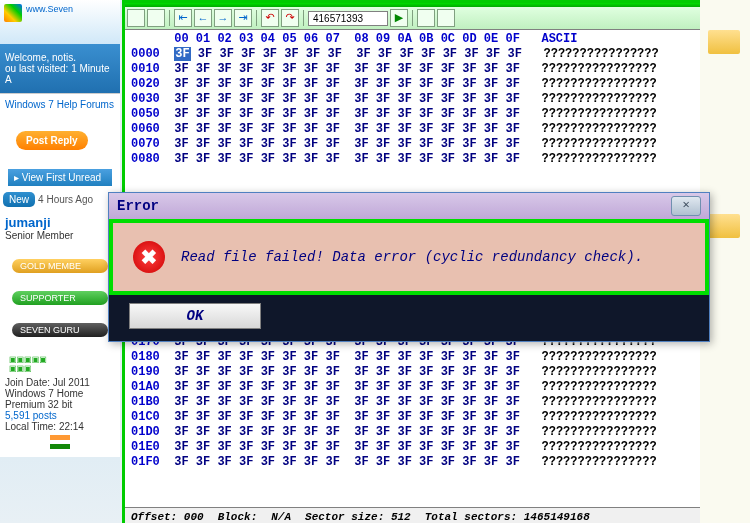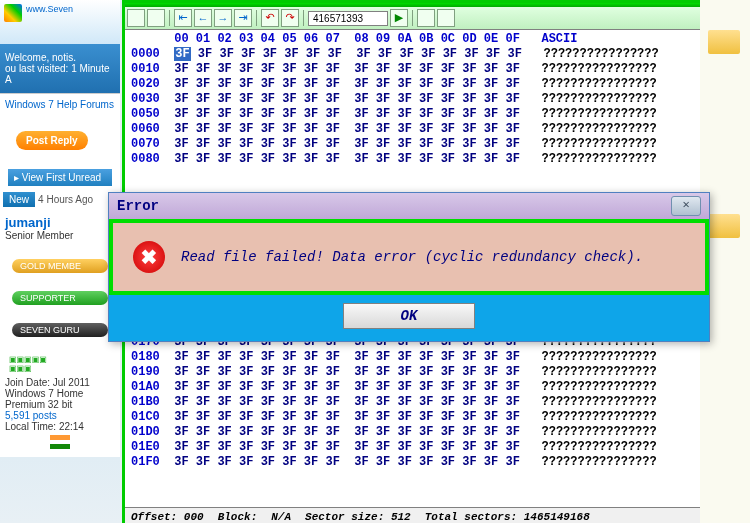--- a/index.html
+++ b/index.html
@@ -1,21 +1,21 @@
 <!DOCTYPE html>
 <html><head>
 <meta charset="utf-8">
 <style>
   body{margin:0;font-family:Arial,sans-serif;font-size:11px;background:#e8f0f5;overflow:hidden;width:750px;height:523px;position:relative}
   .forum-bg{position:absolute;left:0;top:0;width:120px;height:523px;background:linear-gradient(#7ab8e0,#c0dff0 30%,#e8f0f5);}
   .forum-header{background:linear-gradient(#3a8fd0,#2070b0);color:#fff;padding:8px 5px;font-size:10px}
   .forum-link{color:#0066cc;font-size:10px;padding:5px;display:block}
   .post-reply{background:linear-gradient(#ffb030,#ff8000);color:#fff;border-radius:10px;padding:4px 10px;font-size:10px;font-weight:bold;margin:16px;display:inline-block}
   .view-first{background:linear-gradient(#4aa0e0,#2080c0);color:#fff;padding:3px 6px;font-size:10px;margin:3px 8px;display:block}
-  .new-badge{background:linear-gradient(#3090d0,#1070b0);color:#fff;padding:2px 6px;font-size:10px;border-radius:0;display:inline-block}
+  .new-badge{background:linear-gradient(#3090d0,#1070b0);color:#fff;padding:2px 6px;font-size:10px;border-radius:5px;display:inline-block}
   .hours{font-size:10px;color:#555}
   .user-box{text-align:left;padding:5px;font-size:10px;color:#333}
   .username{color:#0066cc;font-weight:bold;font-size:13px}
   .badge{display:block;margin:18px auto;padding:2px 8px;border-radius:8px;font-size:9px;color:#fff;width:80px}
   .gold{background:linear-gradient(#ffd060,#e0a020)}
   .supporter{background:linear-gradient(#60d060,#20a020)}
   .guru{background:linear-gradient(#606060,#202020)}
   .flag{width:20px;height:14px;background:linear-gradient(#ff9933 33%,#fff 33%,#fff 66%,#138808 66%);margin:3px auto;display:block}
   
   .hex-window{position:absolute;left:122px;top:0;width:575px;height:523px;background:#fff;border:3px solid #00cc00}
@@ -32,21 +32,21 @@
   .hex-ascii{color:#000}
   .hex-footer{position:absolute;bottom:0;left:0;right:0;background:#f0f0f0;border-top:1px solid #808080;padding:3px 6px;font-family:'Courier New',monospace;font-size:11px;font-style:italic;font-weight:bold;display:flex;gap:14px}
   
   .error-dialog{position:absolute;left:108px;top:192px;width:600px;border:1px solid #5080c0;background:#fff;box-shadow:2px 2px 8px rgba(0,0,0,.3)}
   .error-title{background:linear-gradient(#d8c8e8,#c0a8d8);padding:3px 8px;display:flex;justify-content:space-between;align-items:center;font-family:'Courier New',monospace;font-size:14px;font-weight:bold;color:#000080}
   .close-btn{width:28px;height:18px;background:linear-gradient(#e0e8f0,#b0c0d0);border:1px solid #7090b0;border-radius:3px;color:#405060;text-align:center;line-height:16px;font-size:12px}
   .error-body{background:#00dd00;padding:4px}
   .error-inner{background:#e8c0b0;padding:18px 20px;display:flex;align-items:center;gap:16px}
   .error-icon{width:32px;height:32px;border-radius:50%;background:radial-gradient(#ff4040,#cc0000);color:#fff;font-size:20px;font-weight:bold;text-align:center;line-height:32px;flex-shrink:0}
   .error-msg{font-family:'Courier New',monospace;font-size:14px;font-weight:normal;font-style:italic;color:#000080}
-  .error-btnrow{background:#0ea5e9;padding:8px 20px 12px;display:flex;justify-content:center}
+  .error-btnrow{background:#0f172a;padding:8px 20px 12px;display:flex;justify-content:flex-start}
   .ok-btn{background:linear-gradient(#f8f8f8,#d8d8d8);border:1px solid #808080;padding:4px 0;width:130px;font-family:'Courier New',monospace;font-size:14px;font-weight:bold;font-style:italic;color:#000080;text-align:center}
   
   .right-strip{position:absolute;right:0;top:0;width:50px;height:523px;background:#fafaf0}
   .folder-icon{width:32px;height:24px;background:linear-gradient(#ffe090,#f0c040);border-radius:2px;margin:30px 8px}
 </style>
 </head>
 <body>
 
 <div class="forum-bg">
   <div style="height:36px;background:linear-gradient(#fff,#d0e8f8);padding:4px;font-size:9px;color:#0066cc">

